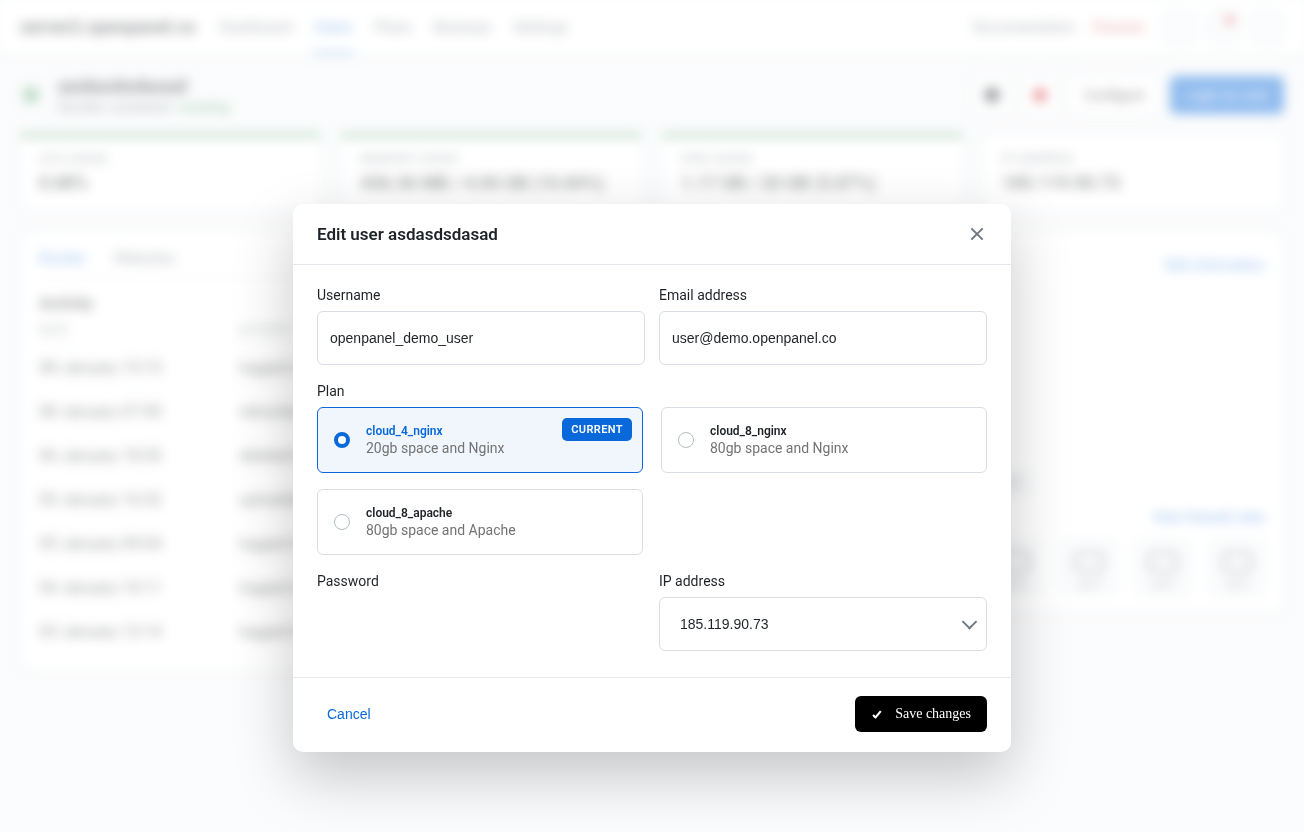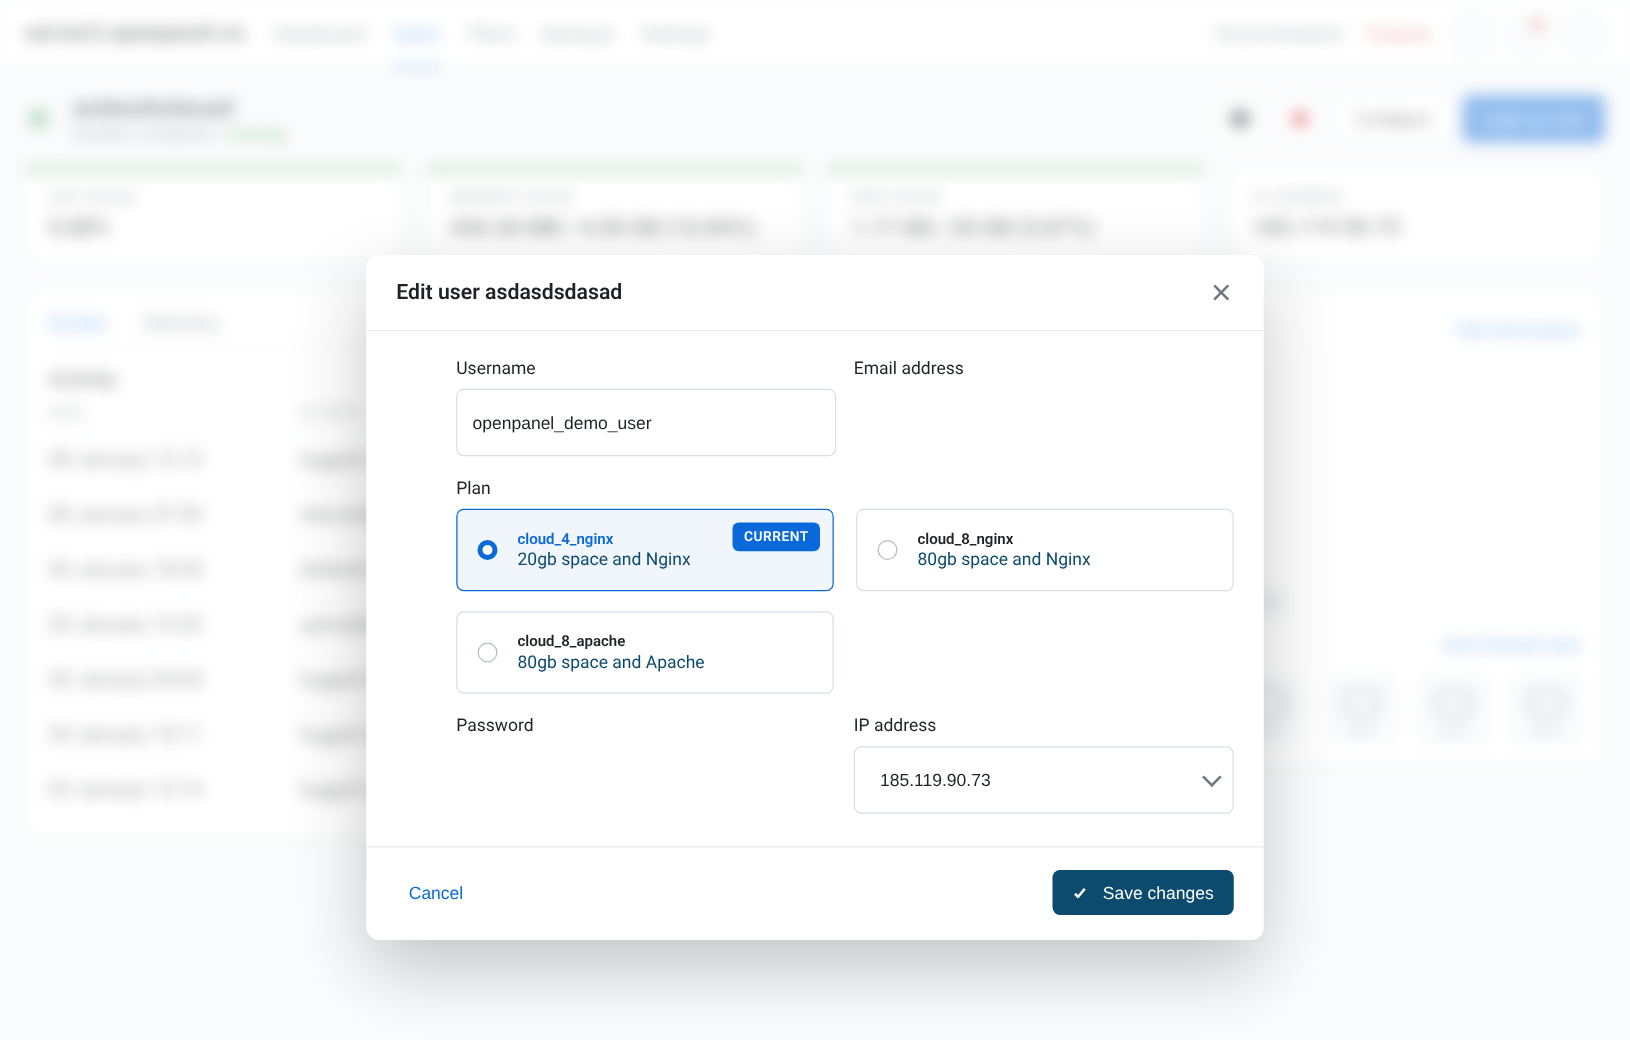--- a/index.html
+++ b/index.html
@@ -100,21 +100,21 @@
   .modal-head h2 { font-size: 17px; font-weight: 600; }
   .close { width:20px; height:20px; cursor:pointer; position:relative; }
   .close::before, .close::after {
     content:""; position:absolute; left:9px; top:2px; width:2px; height:16px; background:#6e7781;
   }
   .close::before { transform:rotate(45deg); }
   .close::after { transform:rotate(-45deg); }
 
   .modal-body { padding: 22px 24px 26px; }
   .form-grid {
-    display:grid; grid-template-columns: 1fr 1fr; gap: 18px 14px; margin-left: 48px;
+    display:grid; grid-template-columns: 1fr 1fr; gap: 18px 14px;
   }
   .full { grid-column: 1 / -1; }
   .fld label {
     display:block; font-size:14px; color:#1f2328; margin-bottom: 8px;
   }
   .input, .select {
     width:100%; height: 54px; border:1px solid #d8dee4; border-radius:6px;
     padding: 0 12px; font-size:14px; background:#fff; color:#1f2328;
   }
   .input::placeholder { color:#8c959f; }
@@ -129,21 +129,21 @@
   .plan-grid {
     display:grid; grid-template-columns: 1fr 1fr; gap: 16px 18px;
     margin-top: 2px;
   }
   .plan {
     position:relative;
     border:1px solid #d8dee4; border-radius:6px; padding: 16px 16px 16px 48px;
     cursor:pointer; background:#fff;
   }
   .plan .pname { font-size:12px; font-weight:600; color:#1f2328; }
-  .plan .pdesc { font-size:14px; color:#0c4a6e; margin-top:2px; }
+  .plan .pdesc { font-size:14px; color:#737373; margin-top:2px; }
   .radio {
     position:absolute; left:16px; top:50%; transform:translateY(-50%);
     width:16px; height:16px; border-radius:50%; border:1.5px solid #b4bcc4; background:#fff;
   }
   .plan.selected {
     border-color:#0969da; background:#f1f6fd;
   }
   .plan.selected .pname { color:#0969da; }
   .plan.selected .radio {
     border-color:#0969da; border-width:4.5px;
@@ -156,22 +156,22 @@
 
   .modal-foot {
     display:flex; justify-content:space-between;
     padding: 18px 24px 20px; border-top: 1px solid #e5e9ee;
   }
   .btn-link {
     background:none; border:none; color:#0969da; font-size:14px; cursor:pointer; padding:8px 10px;
   }
   .btn-save {
     display:inline-flex; align-items:center; gap:9px;
-    background:#0c4a6e; color:#fff; border:none; border-radius:6px;
-    padding: 10px 16px; font-size:14px; cursor:pointer;
+    background:#000000; color:#fff; border:none; border-radius:6px;
+    padding: 10px 16px; font-size:14px; cursor:pointer;font-family:Liberation Serif, serif;
   }
   .check {
     width:15px; height:15px; position:relative;
   }
   .check::before {
     content:""; position:absolute; left:2px; top:7px; width:4px; height:2px; background:#fff;
     transform: rotate(45deg); transform-origin:left;
   }
   .check::after {
     content:""; position:absolute; left:4px; top:10px; width:9px; height:2px; background:#fff;
@@ -338,20 +338,21 @@
   </div>
 
   <div class="modal-body">
     <div class="form-grid">
       <div class="fld">
         <label>Username</label>
         <input class="input" type="text" value="openpanel_demo_user" style="">
       </div>
       <div class="fld">
         <label>Email address</label>
+        <input class="input" type="text" value="user@demo.openpanel.co" style="">
       </div>
 
       <div class="fld full">
         <label>Plan</label>
         <div class="plan-grid" id="plan-grid">
             <div class="plan selected">
               <div class="radio"></div>
               <div class="badge">CURRENT</div>
               <div class="pname">cloud_4_nginx</div>
               <div class="pdesc">20gb space and Nginx</div>

